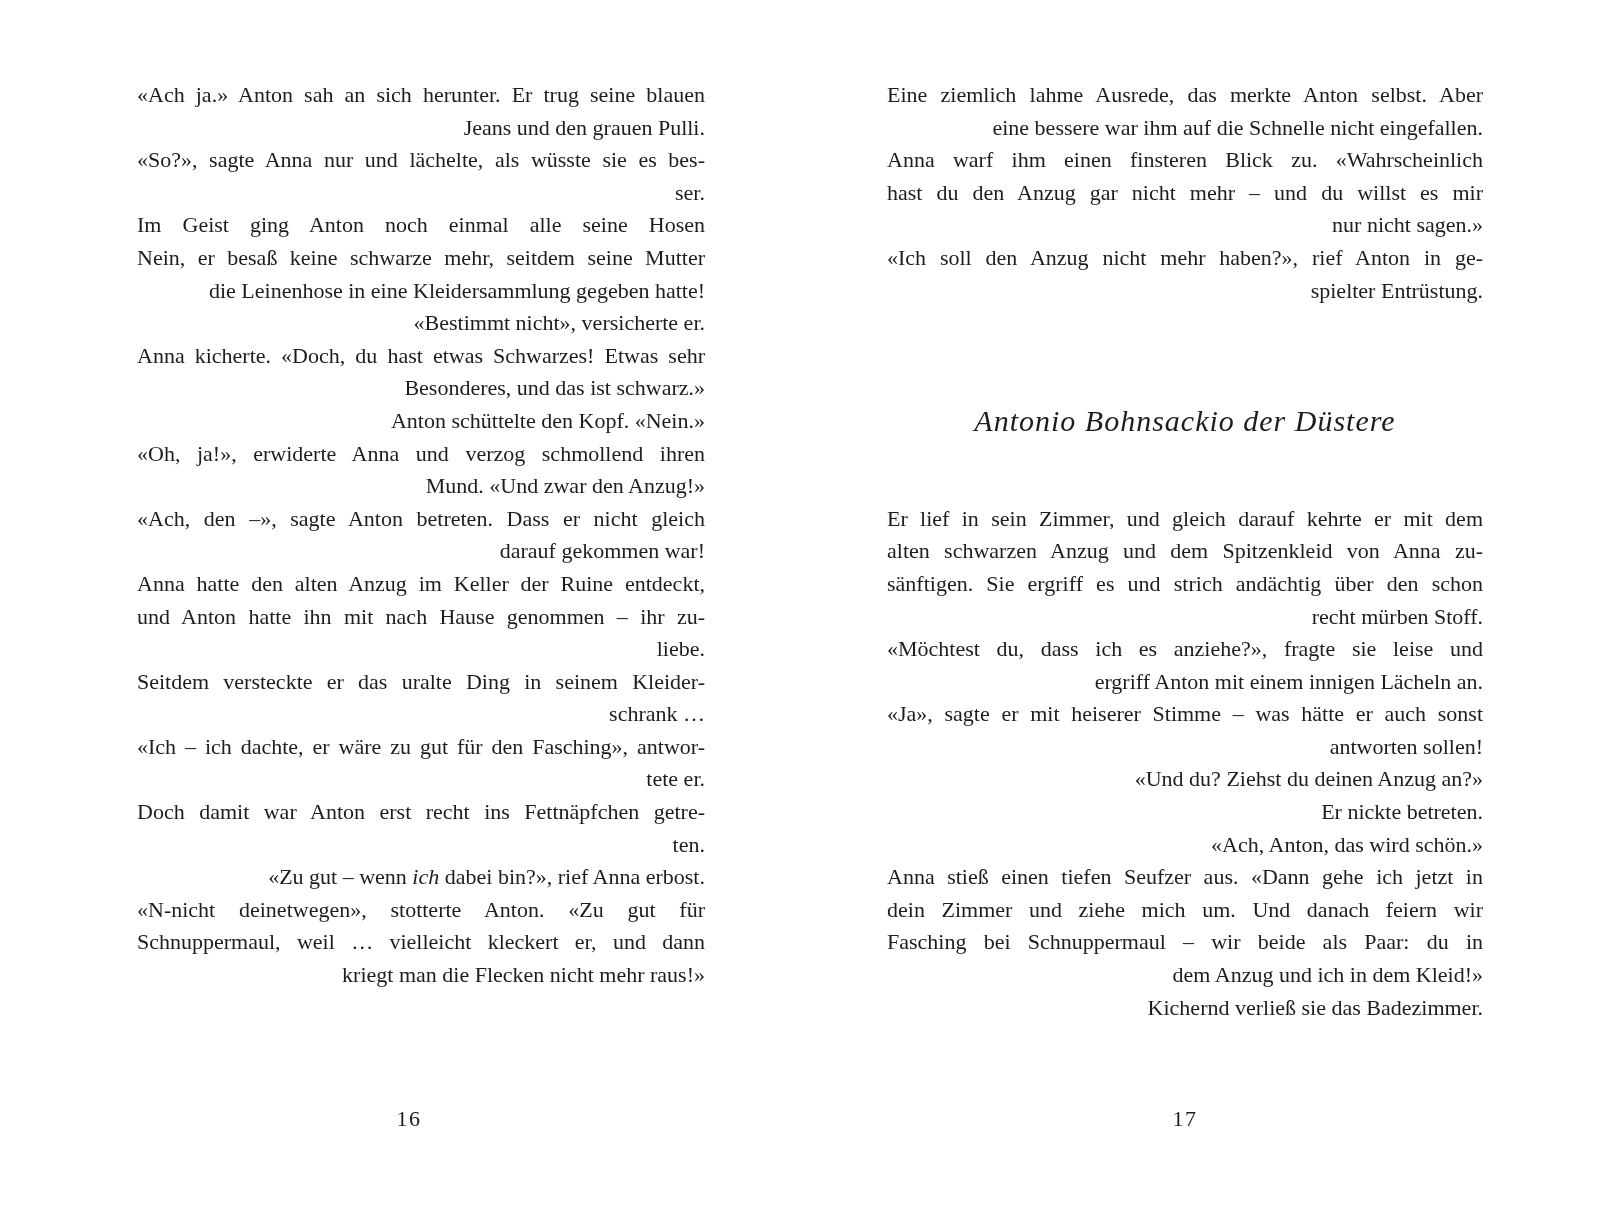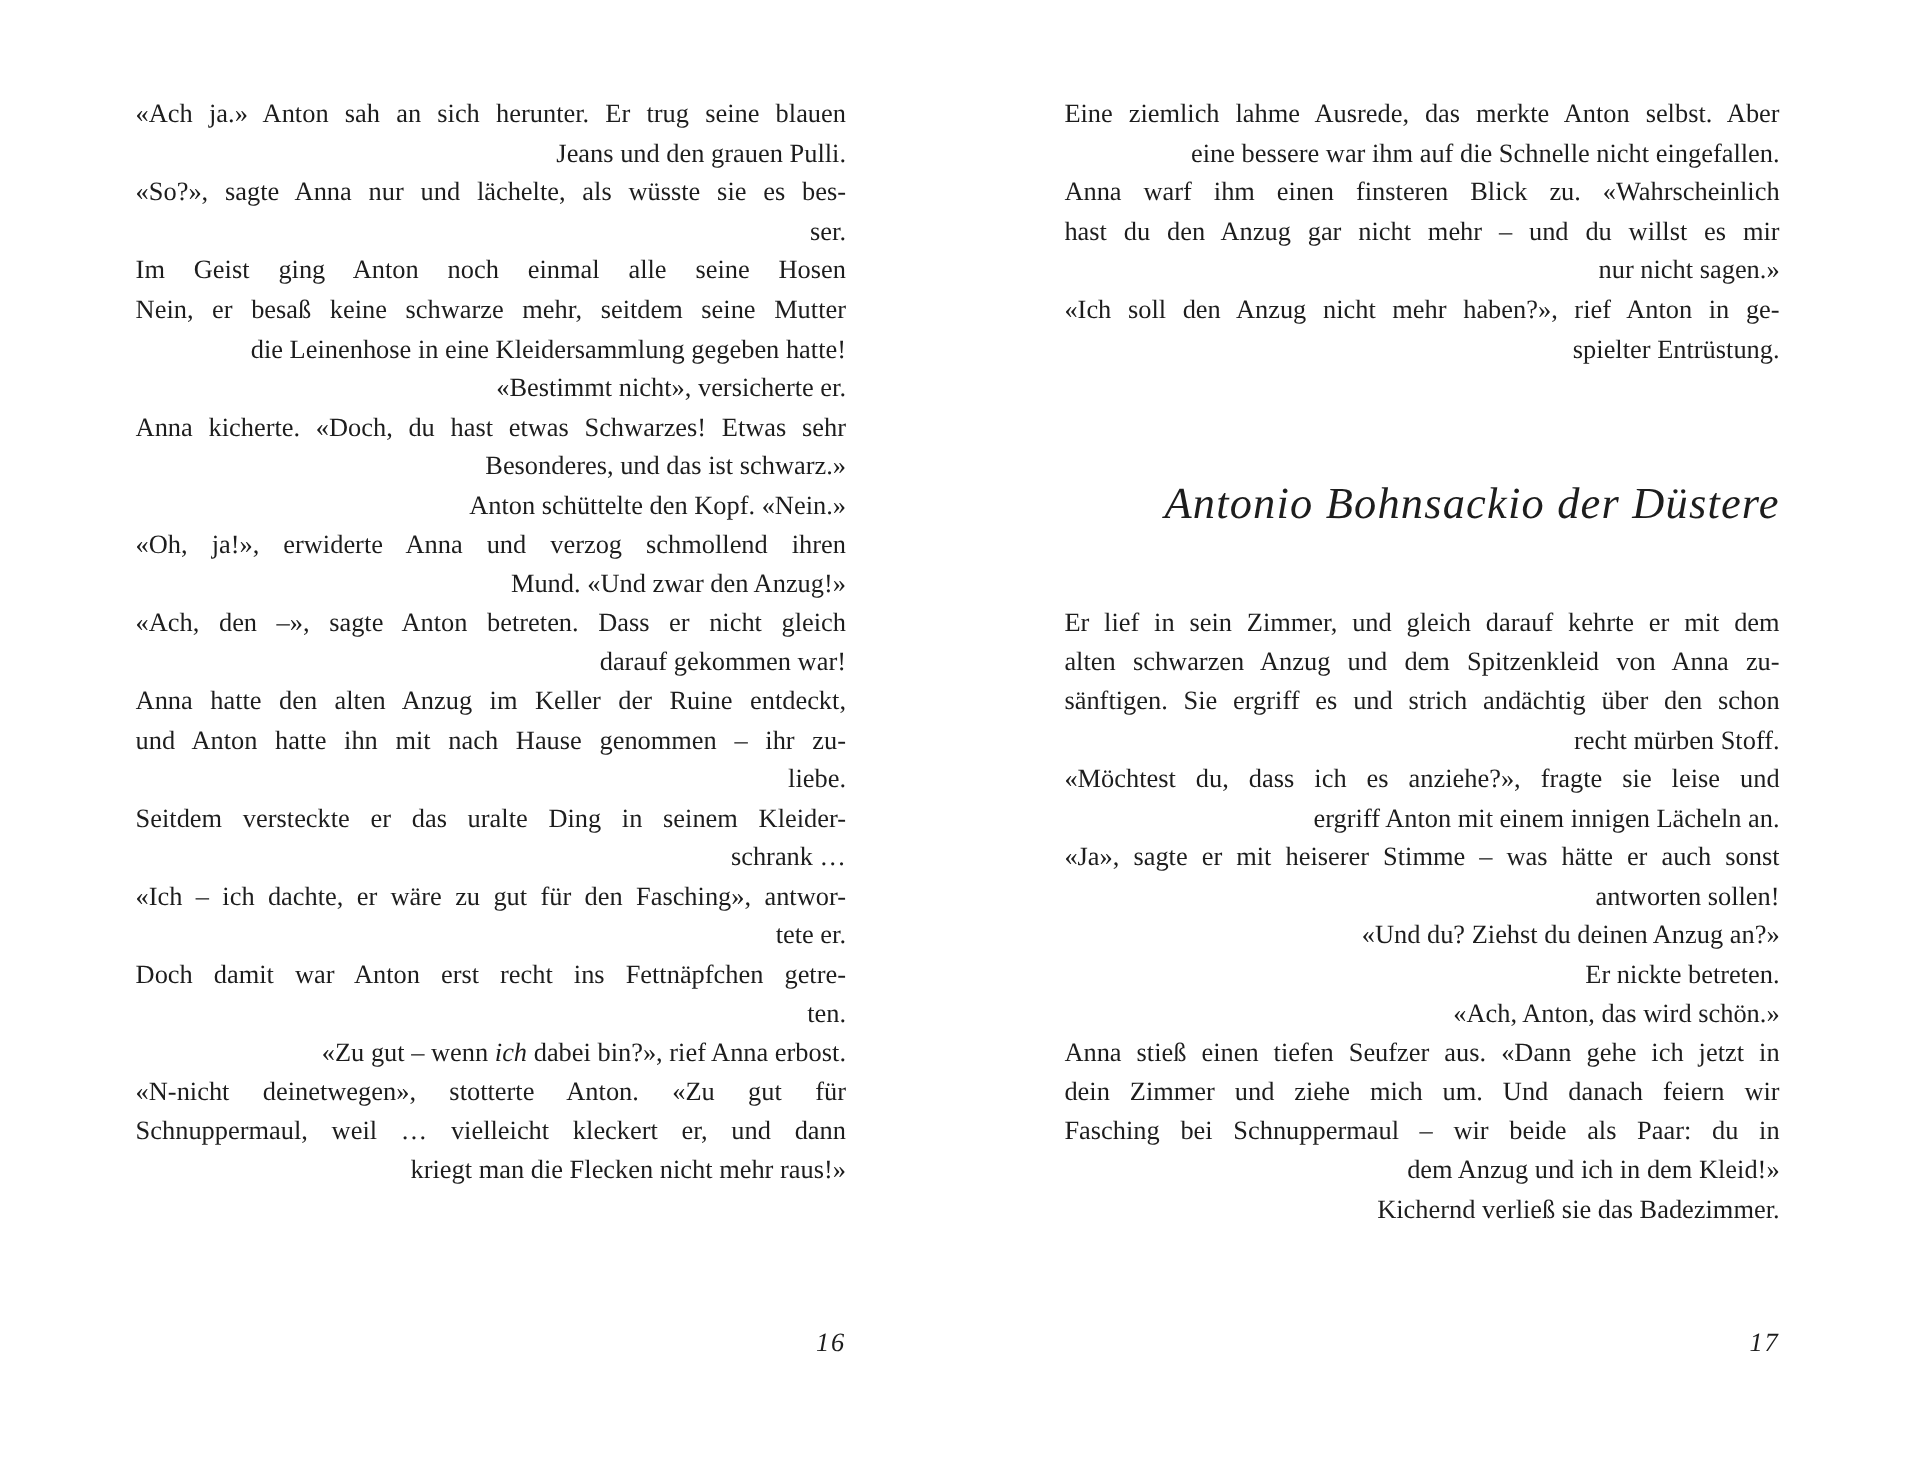--- a/index.html
+++ b/index.html
@@ -25,64 +25,63 @@
     top: 0;
     height: 1216px;
   }
   .page.left  { left: 113px; width: 592px; }
   .page.right { left: 887px; width: 596px; }
   .textblock {
     position: absolute;
     left: 0;
     right: 0;
   }
-  .page.left  .textblock { top: 79px; }
+  .page.left  .textblock { top: 79px; margin-left: 24px; }
   .line {
     height: 32.6px;
     line-height: 32.6px;
     font-size: 22px;
     text-align: right;
     overflow: hidden;
     white-space: normal;
   }
   .line.just {
     text-align: justify;
     text-align-last: justify;
   }
   .line .em {
     font-style: italic;
   }
   .chapter {
     position: relative;
     margin: 97.8px 0 65.2px 0;
     height: 32.6px;
     line-height: 32.6px;
-    font-size: 37px;
+    font-size: 30px;
     font-weight: normal;
     font-style: italic;
-    text-align: right;
+    text-align: center;
     letter-spacing: 1px;
   }
   .flow {
     position: absolute;
     top: 79px;
     left: 0;
     right: 0;
   }
   .pagenum {
     position: absolute;
     top: 1102px;
     left: 0;
     right: 0;
     height: 33px;
     line-height: 33px;
     font-size: 22px;
-    text-align: right;
+    text-align: center;
     letter-spacing: 1.5px;
-    font-style: italic;
   }
 </style>
 </head>
 <body>
 
 <div class="spread">
 
   <div class="page left">
     <div class="textblock">
         <div class="line just"><span>«Ach ja.» Anton sah an sich herunter. Er trug seine blauen</span></div>

